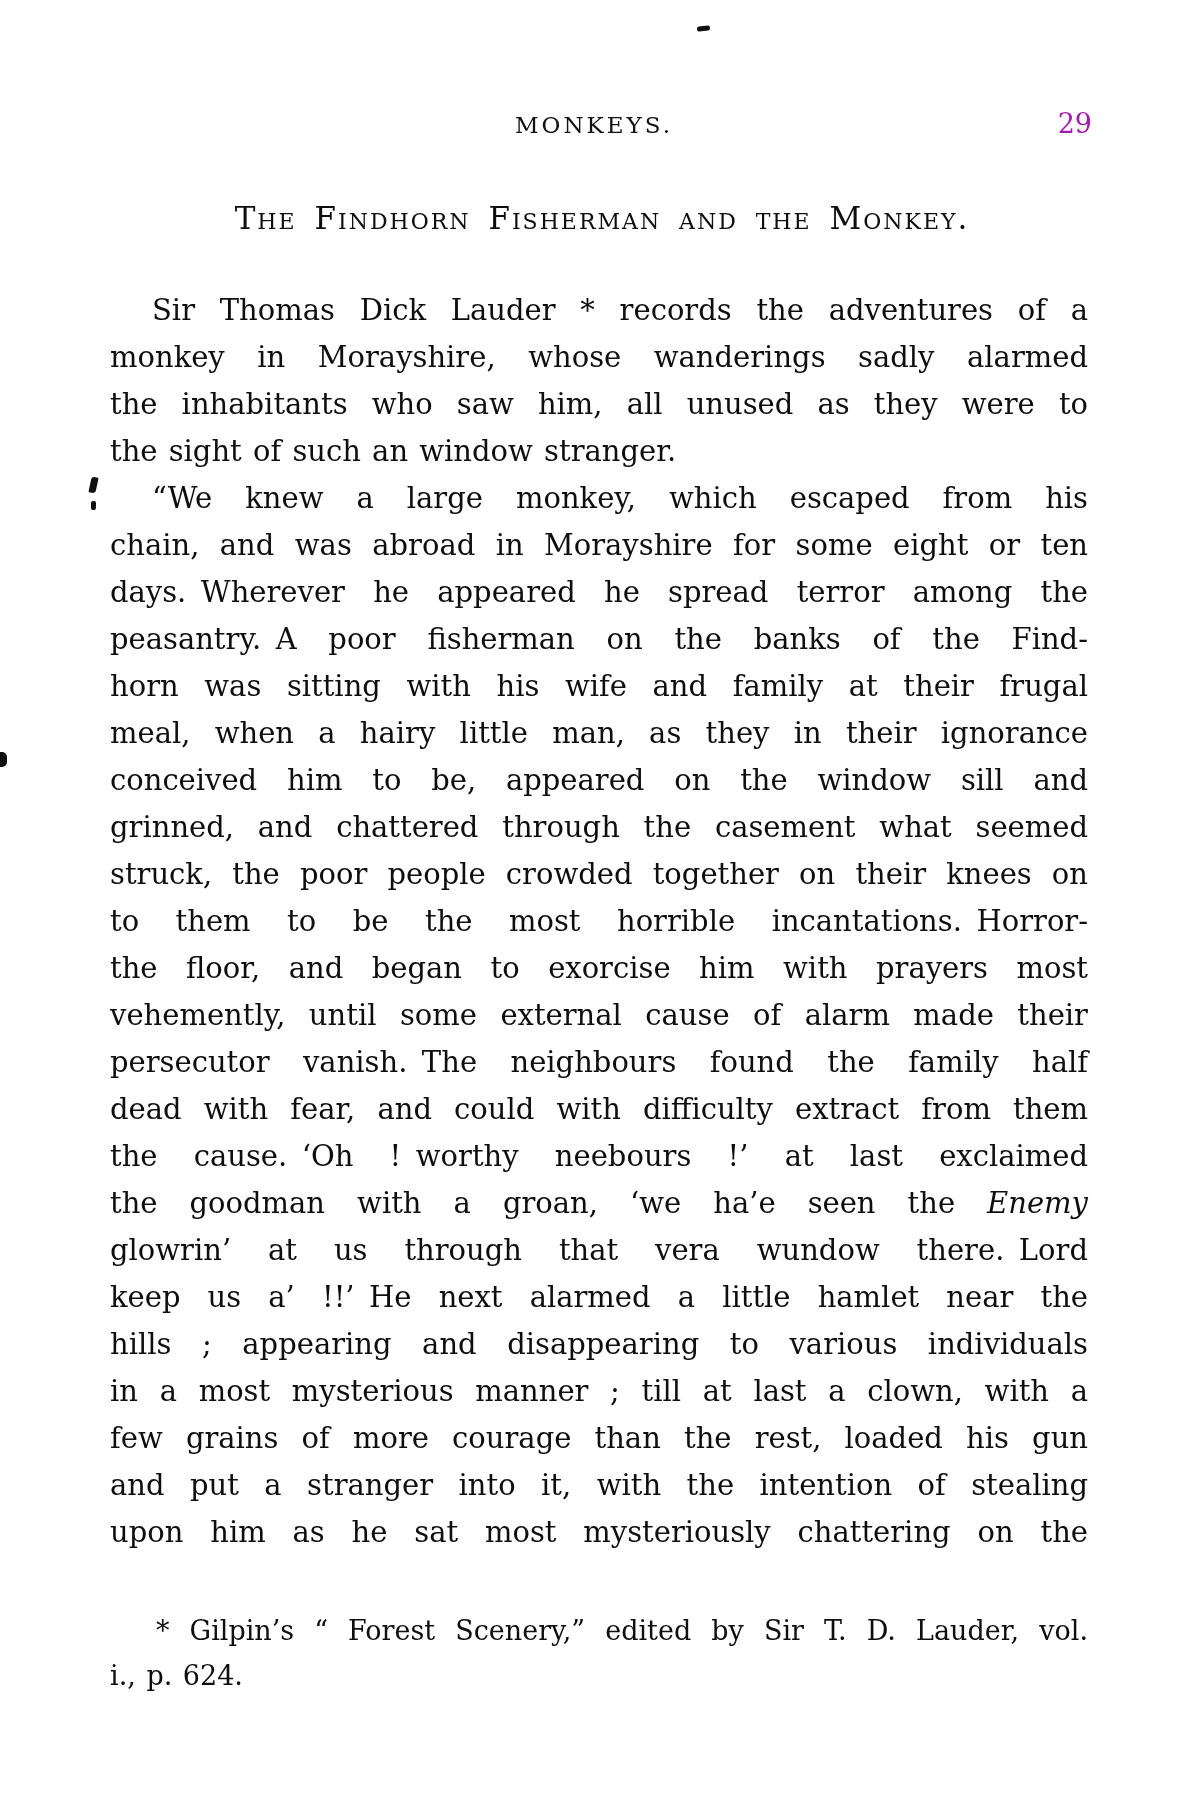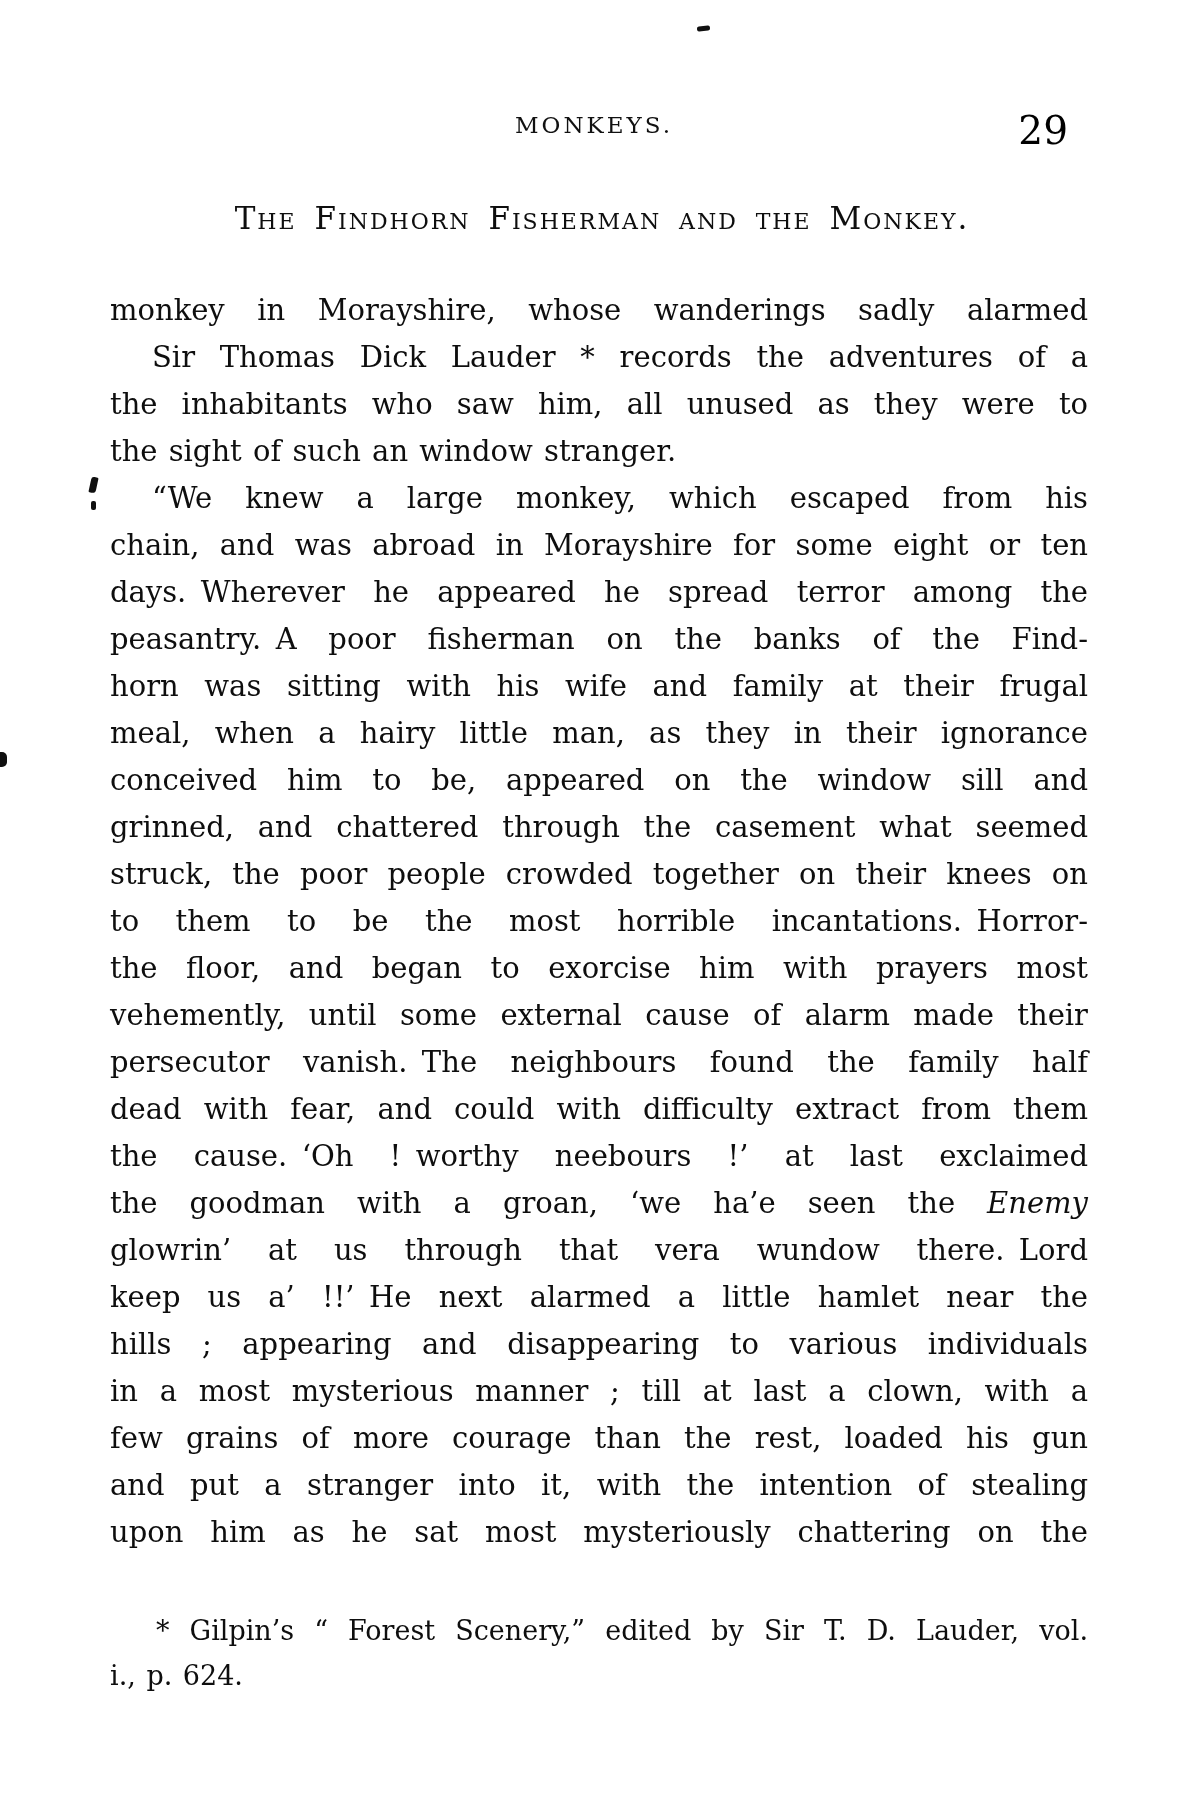--- a/index.html
+++ b/index.html
@@ -17,22 +17,22 @@
   .running-head {
     position: absolute; top: 112px; left: 0; width: 100%; height: 34px;
   }
   .running-title {
     position: absolute; left: 0; width: 100%;
     text-align: center;
     font-size: 23px; letter-spacing: 3px;
     color: #111;
   }
   .page-number {
-    position: absolute; right: 120px; top: -4px;
-    font-size: 39px; color: #000000;
+    position: absolute; right: 96px; top: -4px;
+    font-size: 27px; color: #a21caf;
   }
 
   
   .chapter-title {
     position: absolute; top: 200px; left: 8px; width: 100%;
     margin: 0;
     text-align: center;
     font-size: 31px; font-weight: normal;
     font-variant: small-caps;
     letter-spacing: 2px;
@@ -83,22 +83,22 @@
   <div class="artifact edge-blob"></div>
 
   <header class="running-head">
     <span class="running-title">MONKEYS.</span>
     <span class="page-number">29</span>
   </header>
 
   <h1 class="chapter-title">The Findhorn Fisherman and the Monkey.</h1>
 
   <main class="body-text" id="body-text">
+      <div class="line indent"><span>Sir Thomas Dick Lauder * records the adventures of a</span></div>
       <div class="line"><span>monkey in Morayshire, whose wanderings sadly alarmed</span></div>
-      <div class="line indent"><span>Sir Thomas Dick Lauder * records the adventures of a</span></div>
       <div class="line"><span>the inhabitants who saw him, all unused as they were to</span></div>
       <div class="line end"><span>the sight of such an window stranger.</span></div>
       <div class="line indent"><span>“We knew a large monkey, which escaped from his</span></div>
       <div class="line"><span>chain, and was abroad in Morayshire for some eight or ten</span></div>
       <div class="line"><span>days. Wherever he appeared he spread terror among the</span></div>
       <div class="line"><span>peasantry. A poor fisherman on the banks of the Find-</span></div>
       <div class="line"><span>horn was sitting with his wife and family at their frugal</span></div>
       <div class="line"><span>meal, when a hairy little man, as they in their ignorance</span></div>
       <div class="line"><span>conceived him to be, appeared on the window sill and</span></div>
       <div class="line"><span>grinned, and chattered through the casement what seemed</span></div>

